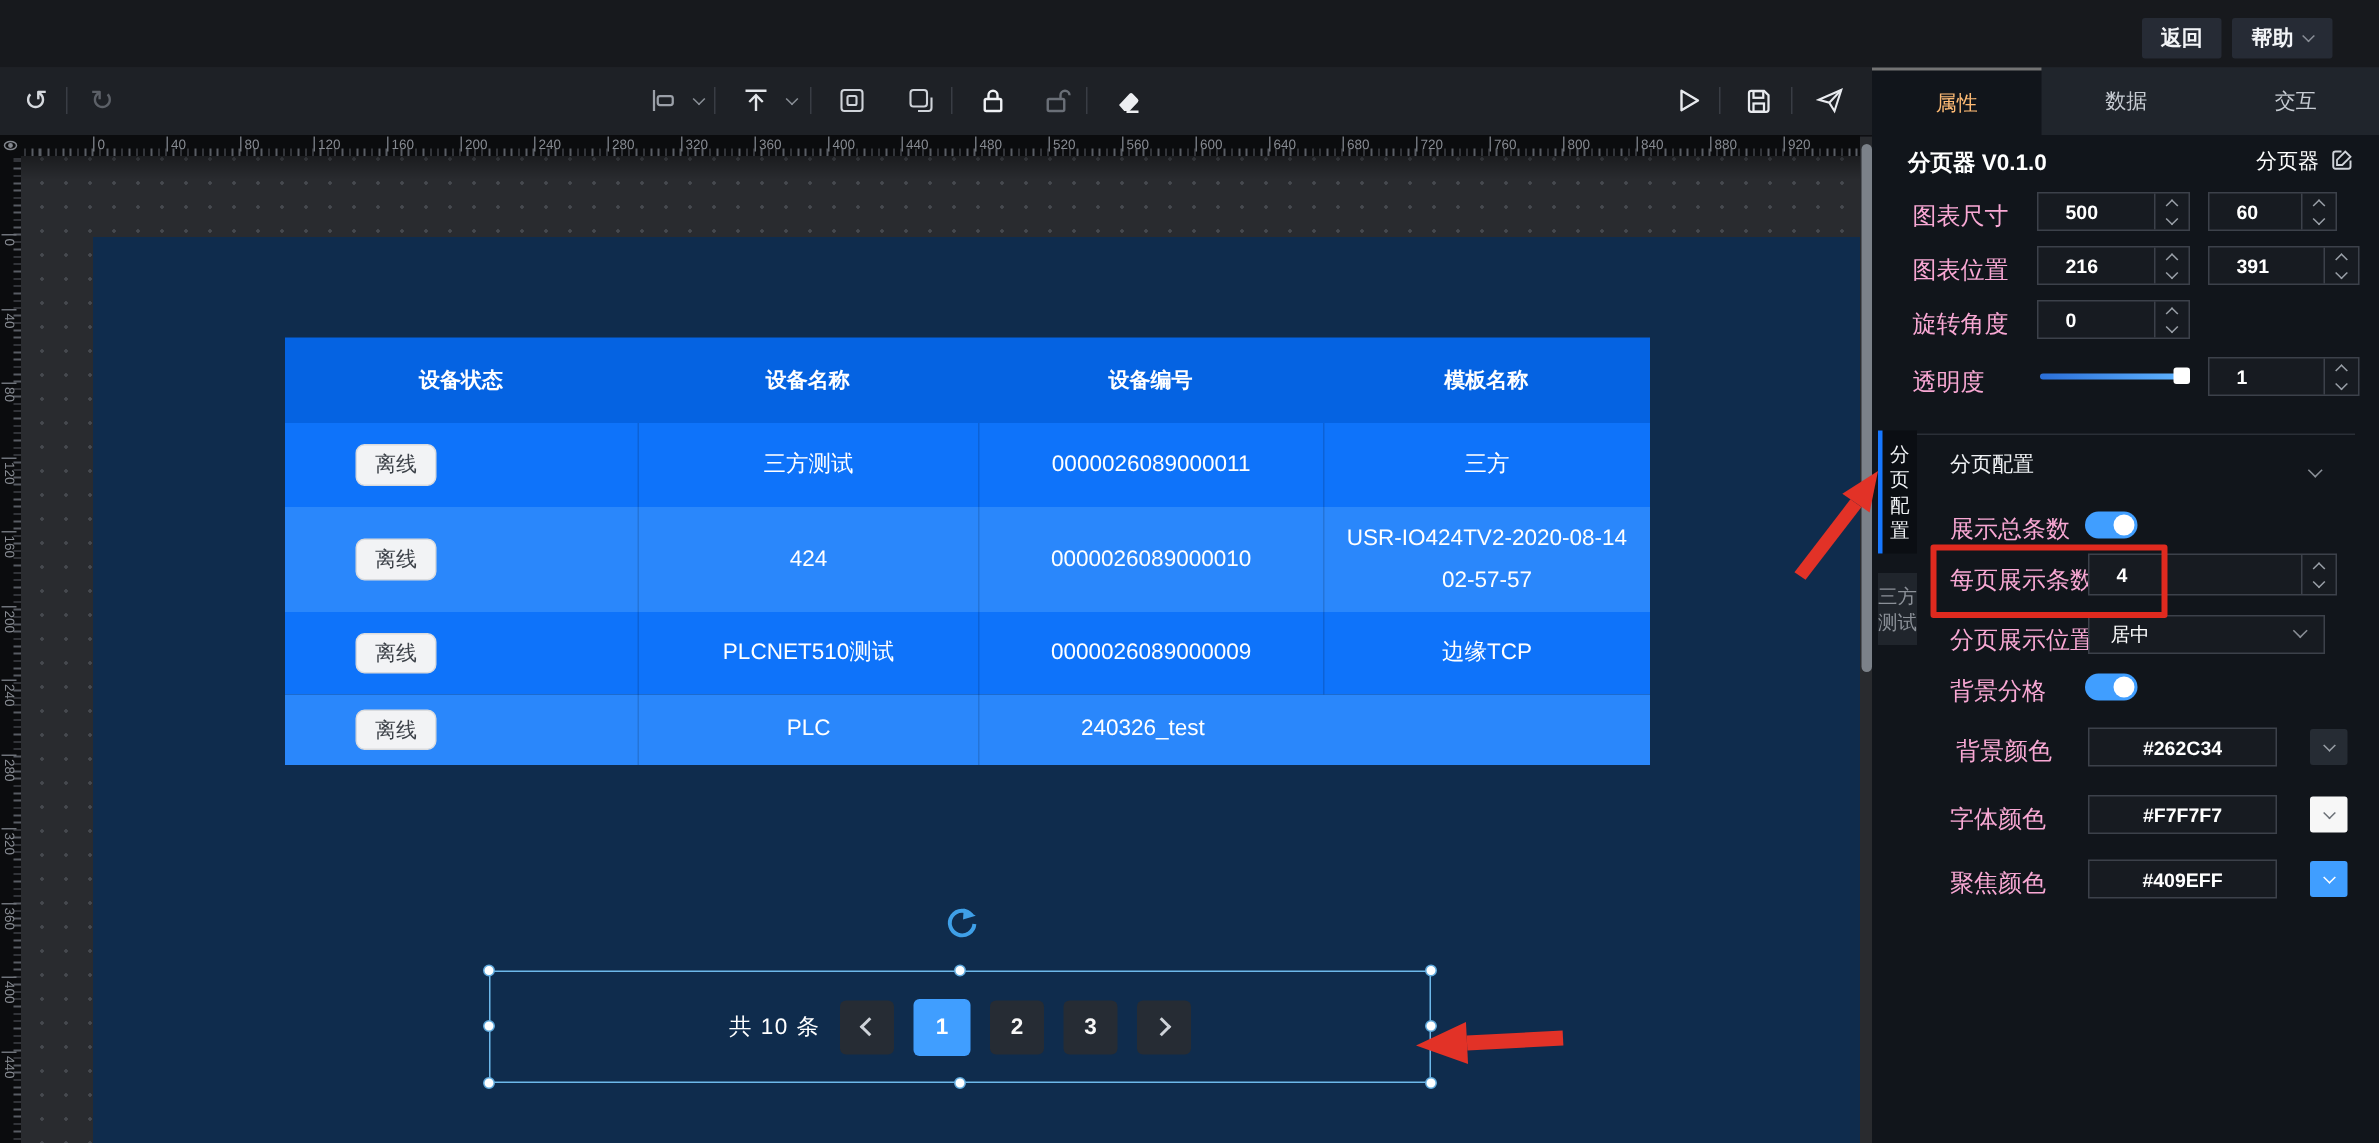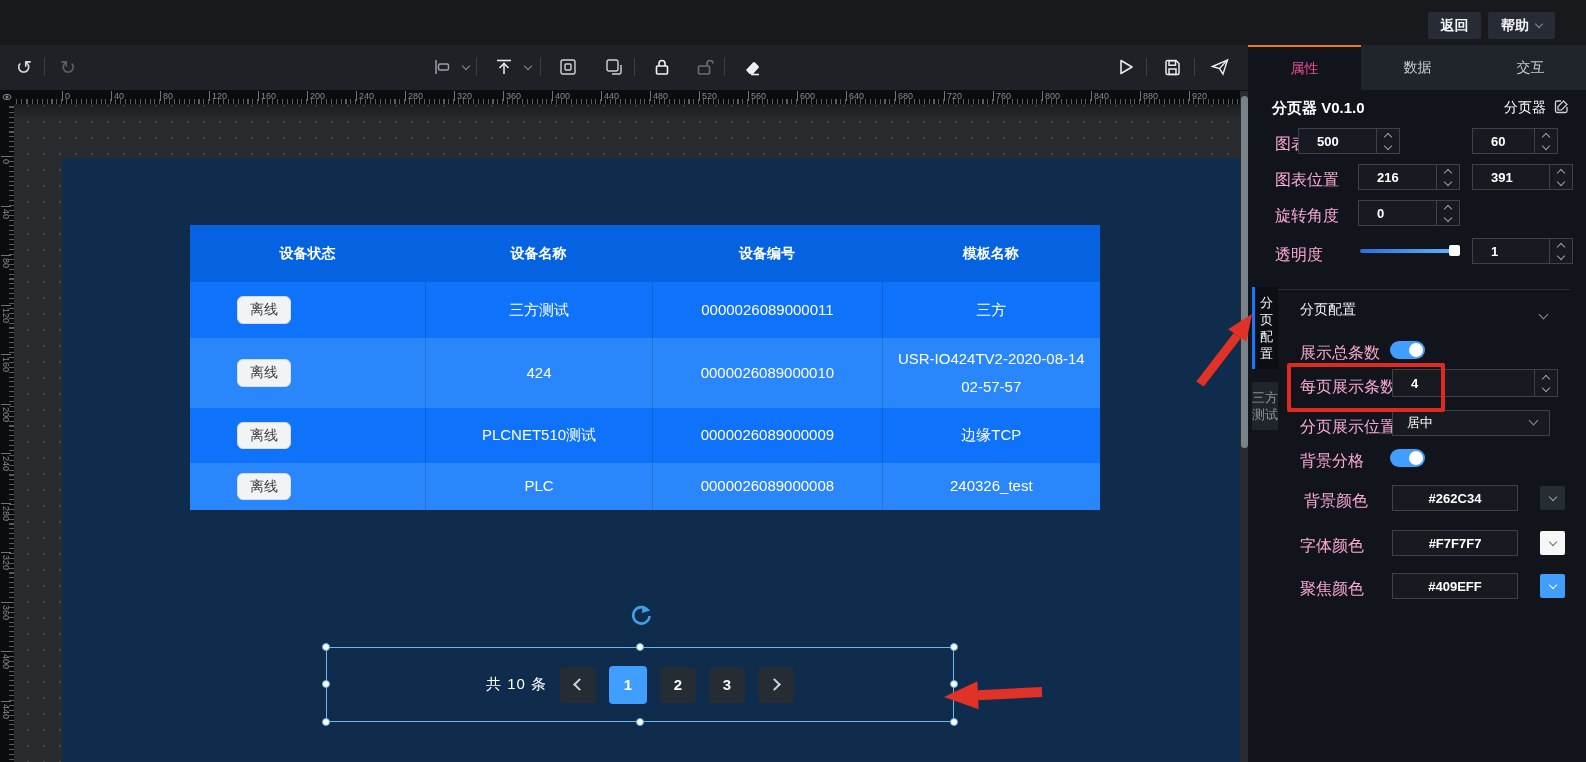--- a/index.html
+++ b/index.html
@@ -61,21 +61,21 @@
   .pg-nav-chev{display:inline-block;width:7px;height:7px;border-right:2px solid #ced3d9;border-bottom:2px solid #ced3d9;}
   .pg-nav-chev.left{transform:rotate(135deg);margin-left:3px;}
   .pg-nav-chev.right{transform:rotate(-45deg);margin-right:3px;}
   .handle{position:absolute;width:8px;height:8px;border-radius:50%;background:#ffffff;border:1px solid #5fa9dc;box-sizing:border-box;}
 
   
   .panel{left:1248px;top:45px;width:338px;height:717px;background:#20252c;}
   .panel-body{left:1248px;top:90px;width:338px;height:672px;background:#11151b;}
   .ptab{position:absolute;top:45px;height:45px;width:113px;display:flex;align-items:center;justify-content:center;
         color:#c7ccd3;font-size:14px;}
-  .ptab.active{background:#11151b;border-top:2px solid #f97316;height:43px;color:#ec4899;}
+  .ptab.active{background:#11151b;border-top:2px solid #737373;height:43px;color:#fdba74;}
   .plabel{position:absolute;color:#f9a8d4;font-size:16px;}
   .pvalue-strong{color:#ffffff;font-weight:bold;}
   .ninput{position:absolute;height:26px;background:#171b21;border:1px solid #3c414a;box-sizing:border-box;display:flex;}
   .ninput .nval{flex:1;color:#fff;font-size:13px;font-weight:bold;display:flex;align-items:center;padding-left:18px;}
   .ninput .spin{width:22px;border-left:1px solid #3c414a;display:flex;flex-direction:column;align-items:center;justify-content:center;gap:3px;}
   .sp{width:5px;height:5px;border-left:1.6px solid #9aa0a8;border-top:1.6px solid #9aa0a8;}
   .sp.up{transform:rotate(45deg);}
   .sp.down{transform:rotate(225deg);}
   .pselect{position:absolute;height:26px;background:#171b21;border:1px solid #3c414a;box-sizing:border-box;
            display:flex;align-items:center;color:#fff;font-size:13px;padding-left:14px;}
@@ -280,21 +280,20 @@
           </div>
           <div class="td" style="width: 25%;">PLCNET510测试</div>
           <div class="td" style="width: 25.2%;">0000026089000009</div>
           <div class="td" style="width: 24%;">边缘TCP</div>
         </div>
         <div class="dt-row" style="height: 47px; background: rgb(42, 135, 251);">
           <div class="td" style="width: 25.8%;">
             <span class="badge">离线</span>
           </div>
           <div class="td" style="width: 25%;">PLC</div>
-          <div class="td" style="width: 25.2%;">0000026089000008</div>
           <div class="td" style="width: 24%;">240326_test</div>
         </div>
       </div>
   </div>
 
   <div class="abs anno" style="left:629px;top:604px;width:24px;height:24px;pointer-events:auto;">
     <svg width="24" height="24" viewBox="0 0 24 24" fill="none">
       <path d="M18.8,6.2 A8.2,8.2 0 1 0 20.6,12" stroke="#3fa0e8" stroke-width="2.6"></path>
       <polygon points="13.5,1.5 21.5,6.5 13,9" fill="#3fa0e8"></polygon>
     </svg>
@@ -338,21 +337,21 @@
   </div>
   <div class="plabel" style="right:40px;left:auto;top:99px;color:#fff;font-size:14px;">分页器</div>
   <div class="abs" style="left:1554px;top:99px;">
     <svg width="15" height="15" viewBox="0 0 15 15" fill="none" stroke="#d0d4da" stroke-width="1.3">
       <path d="M13 8 V12 a1.5 1.5 0 0 1-1.5 1.5 H3 A1.5 1.5 0 0 1 1.5 12 V3.5 A1.5 1.5 0 0 1 3 2 H7"></path>
       <path d="M9.5 2 L13 5.5 L7.5 11 H4 V7.5 Z" stroke-width="1.2"></path>
     </svg>
   </div>
 
   <div class="plabel" style="left:1275px;top:134px;">图表尺寸</div>
-  <div class="ninput" style="left:1298px;top:128px;width:102px;">
+  <div class="ninput" style="left:1358px;top:128px;width:102px;">
     <div class="nval">500</div>
     <div class="spin">
         <span class="sp up"></span>
         <span class="sp down"></span>
       </div>
   </div>
   <div class="ninput" style="left:1472px;top:128px;width:86px;">
     <div class="nval">60</div>
     <div class="spin">
         <span class="sp up"></span>

